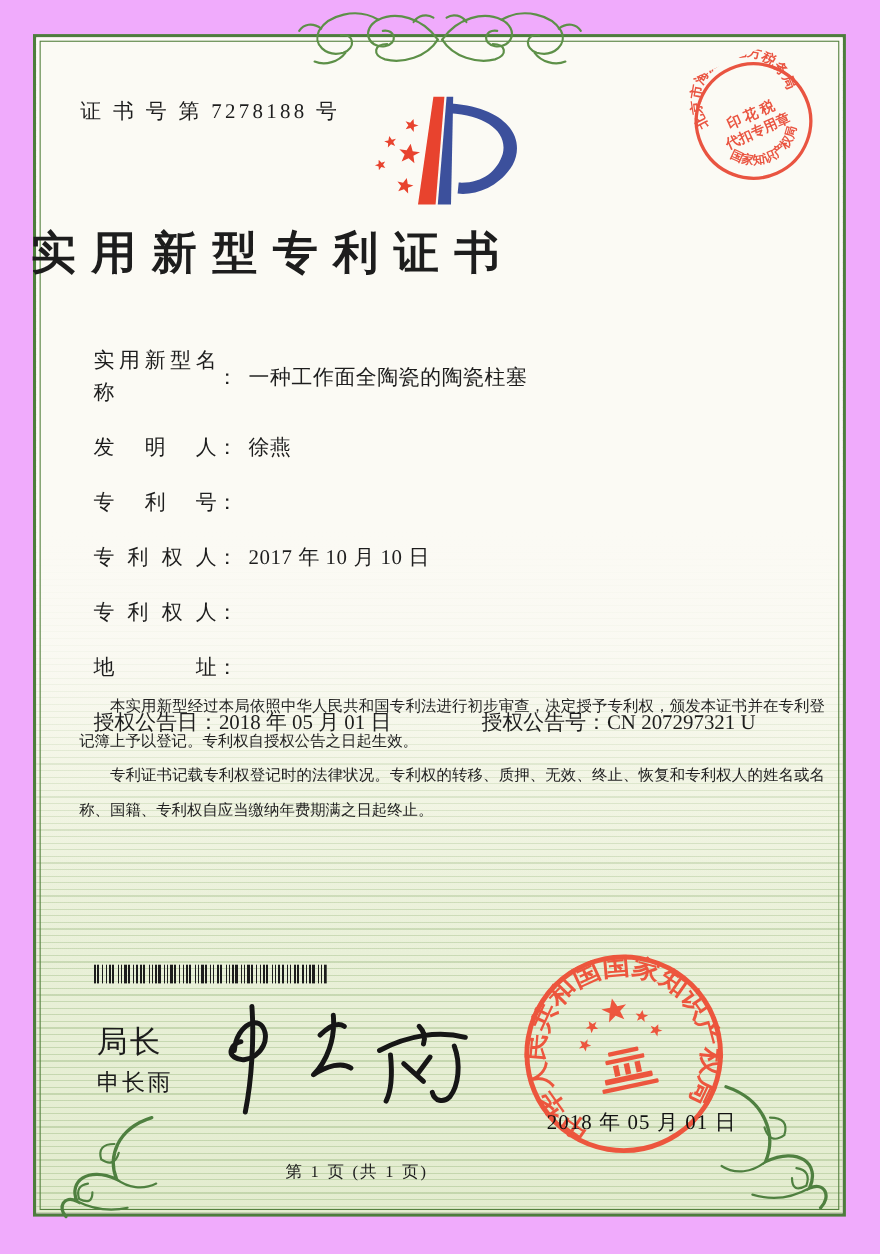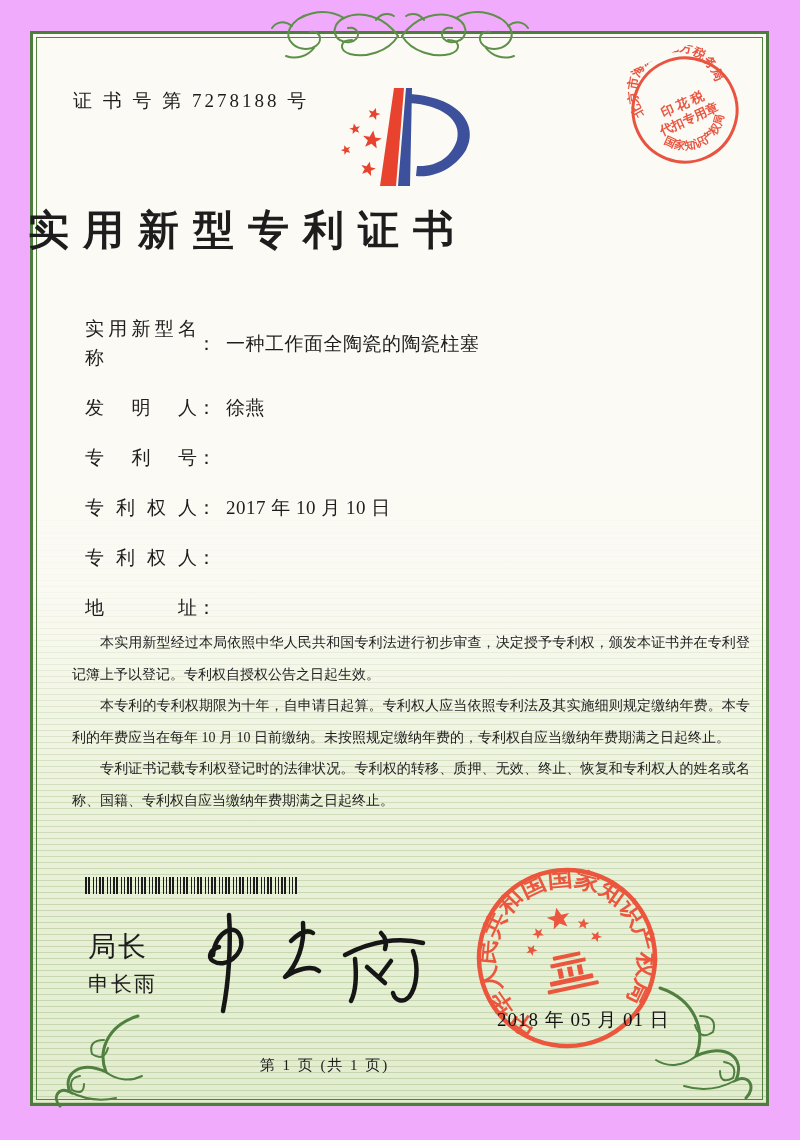--- a/index.html
+++ b/index.html
@@ -152,25 +152,28 @@
       <span class="fvalue">2017 年 10 月 10 日</span>
     </div>
     <div class="frow">
       <span class="flabel">专利权人</span>
         <span class="fcolon">：</span>
     </div>
     <div class="frow">
       <span class="flabel">地址</span>
         <span class="fcolon">：</span>
     </div>
+    <div class="grantrow">
+      <span><span>授权公告日</span><span>：</span><span>2018 年 05 月 01 日</span></span>
+      <span class="right"><span>授权公告号</span><span>：</span><span>CN 207297321 U</span></span>
+    </div>
   </div>
 
   <div class="paras">
     <p>本实用新型经过本局依照中华人民共和国专利法进行初步审查，决定授予专利权，颁发本证书并在专利登记簿上予以登记。专利权自授权公告之日起生效。</p>
-    <p>本专利的专利权期限为十年，自申请日起算。专利权人应当依照专利法及其实施细则规定缴纳年费。本专利的年费应当在每年 10 月 10 日前缴纳。未按照规定缴纳年费的，专利权自应当缴纳年费期满之日起终止。</p>
     <p>专利证书记载专利权登记时的法律状况。专利权的转移、质押、无效、终止、恢复和专利权人的姓名或名称、国籍、专利权自应当缴纳年费期满之日起终止。</p>
   </div>
 
   <div class="barcode"></div>
 
   <div class="director-label">局长</div>
   <div class="director-name">申长雨</div>
 
   <svg class="signature" width="258" height="115" viewBox="0 0 258 115">
     <g fill="none" stroke="#161616" stroke-width="4.5" stroke-linecap="round" stroke-linejoin="round">

